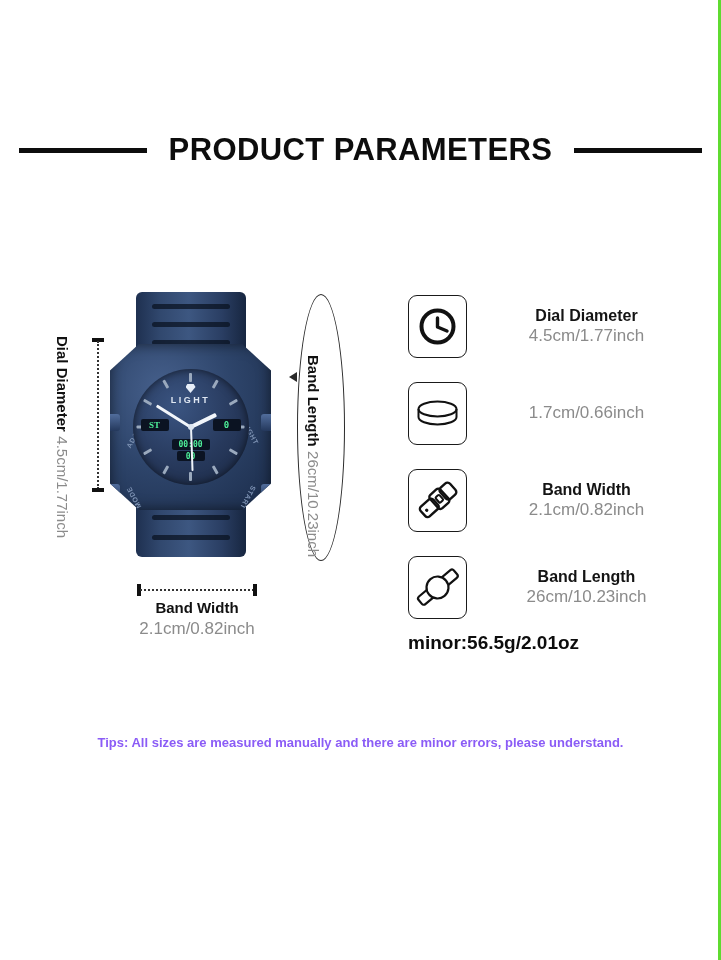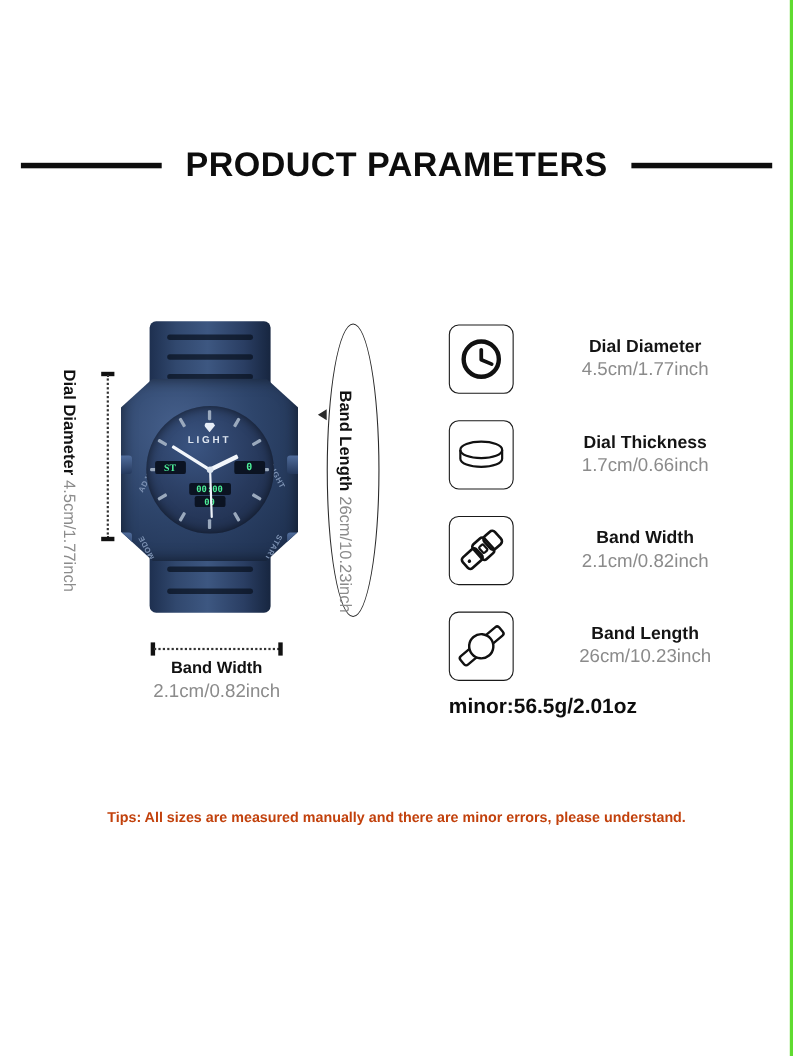--- a/index.html
+++ b/index.html
@@ -355,21 +355,21 @@
 
   
   .tips {
     position: absolute;
     left: 0;
     top: 735px;
     width: 721px;
     text-align: center;
     font-size: 13px;
     font-weight: bold;
-    color: #c2410c;
+    color: #8b5cf6;
   }
 </style>
 </head>
 <body>
 
 <div class="edge-line-right"></div>
 
 <div class="title-block">
   <div class="title-rule left"></div>
   <div class="title-text">PRODUCT PARAMETERS</div>
@@ -502,21 +502,20 @@
   </div>
 
   <div class="spec-row">
     <div class="spec-icon">
       <svg viewBox="0 0 57 61" width="57" height="61">
         <ellipse cx="28.5" cy="26" rx="19" ry="7.5" fill="none" stroke="#111" stroke-width="2"></ellipse>
         <path d="M9.5 26 L9.5 34 A19 7.5 0 0 0 47.5 34 L47.5 26" fill="none" stroke="#111" stroke-width="2" stroke-linejoin="round"></path>
       </svg>
     </div>
     <div class="spec-text">
-      <span class="name">Dial Thickness</span>
       <span class="value">1.7cm/0.66inch</span>
     </div>
   </div>
 
   <div class="spec-row">
     <div class="spec-icon">
       <svg viewBox="0 0 57 61" width="57" height="61">
         <g transform="rotate(-42 28.5 30.5)">
           <rect x="9" y="24" width="17" height="13" rx="3" fill="none" stroke="#111" stroke-width="2.4"></rect>
           <rect x="24" y="21.5" width="14" height="18" rx="3" fill="none" stroke="#111" stroke-width="2.4"></rect>

